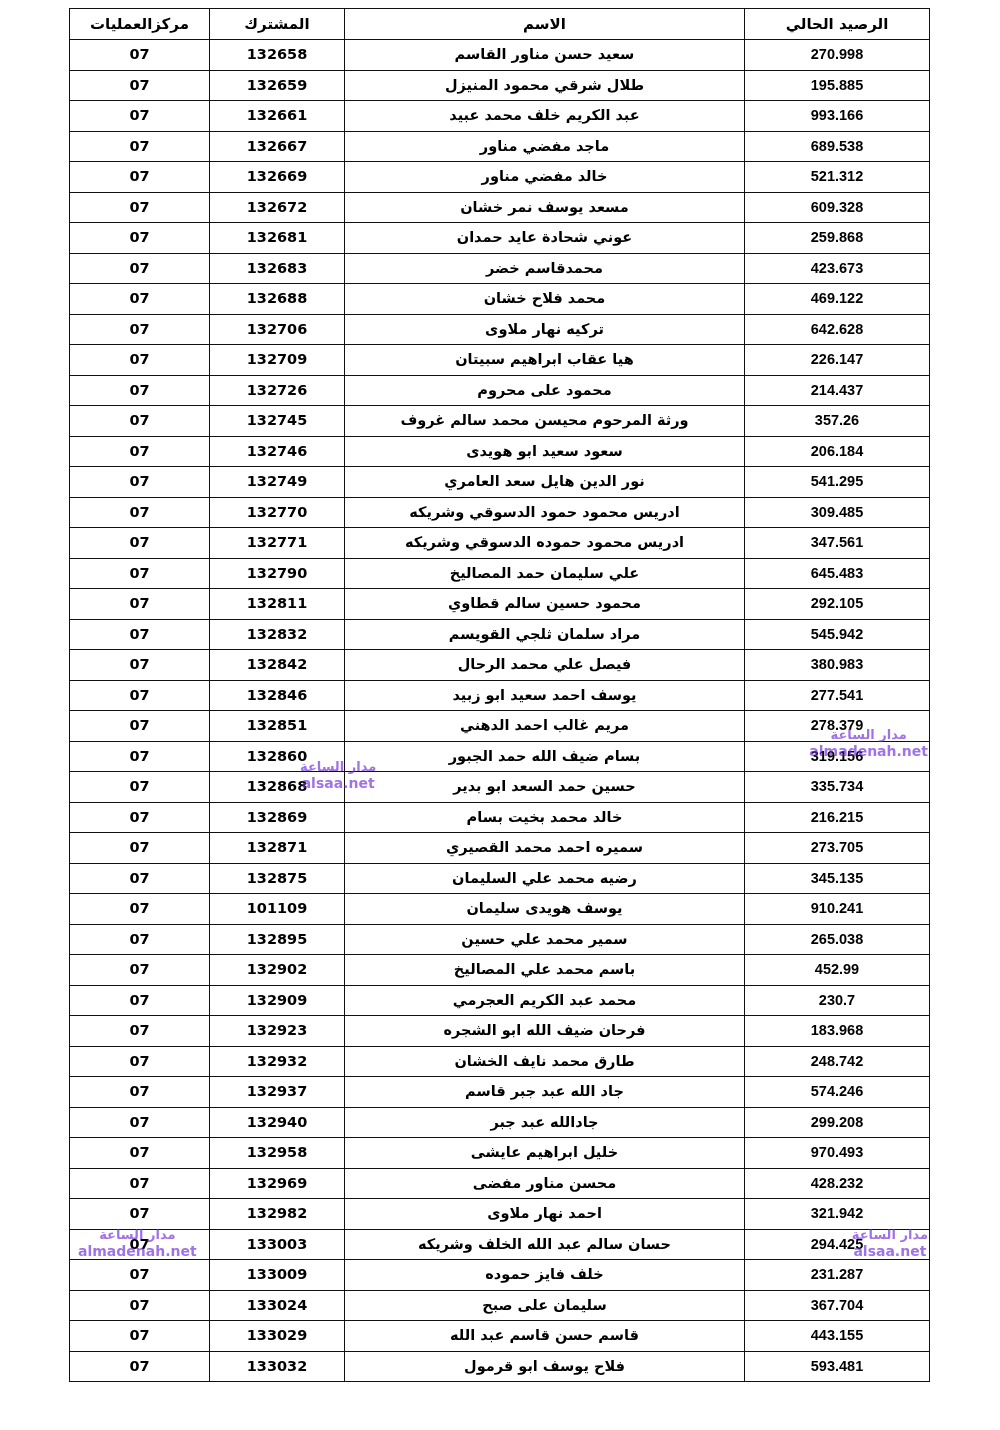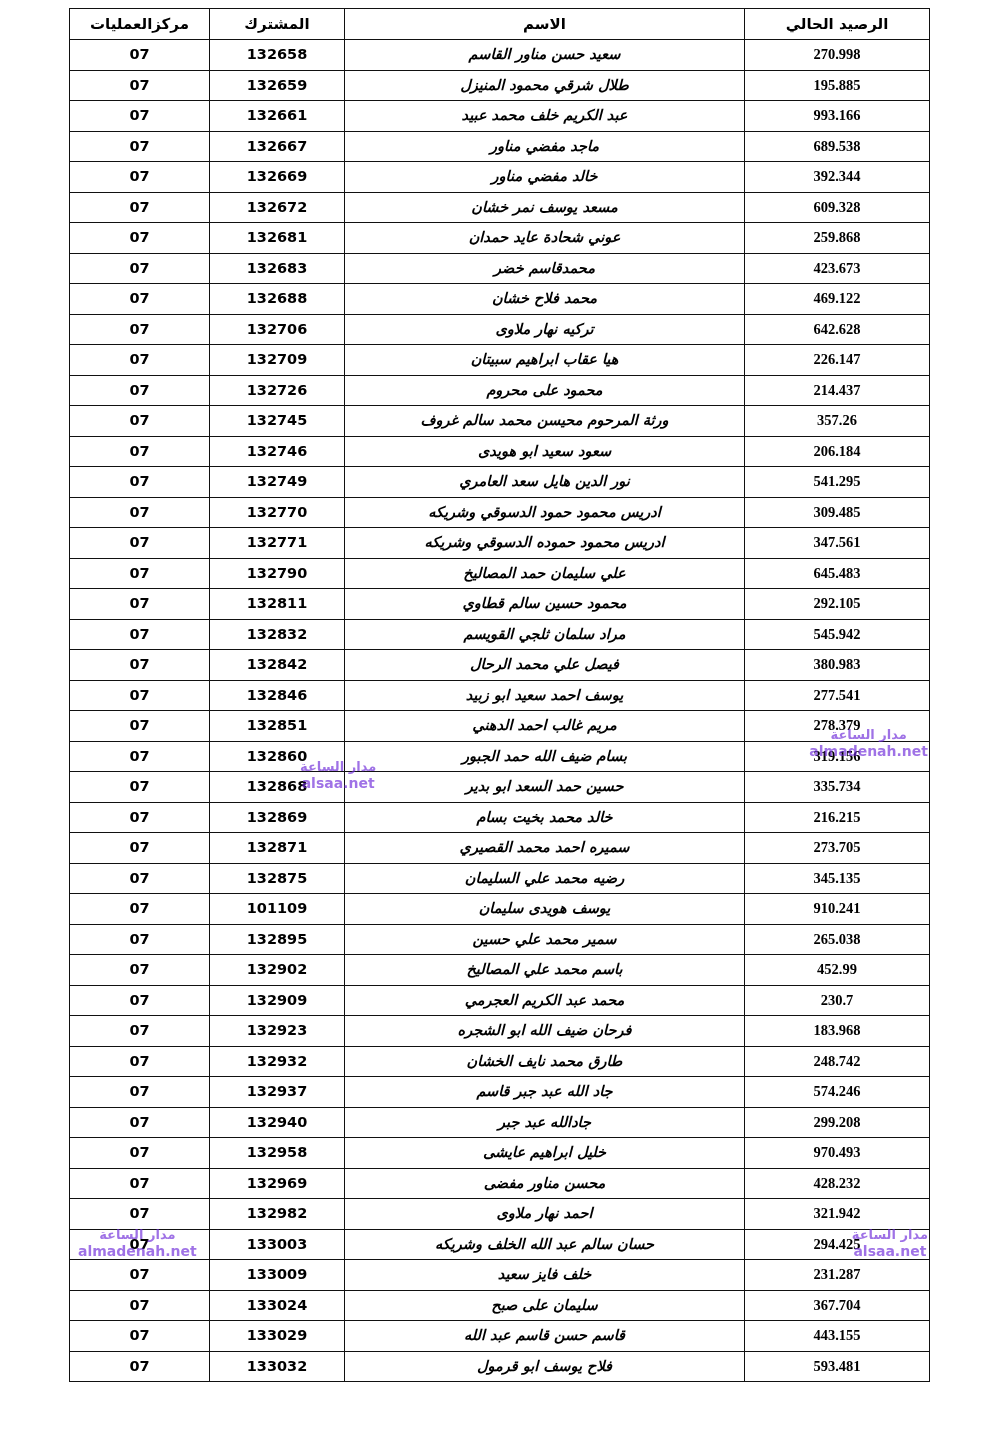--- a/index.html
+++ b/index.html
@@ -52,25 +52,24 @@
     line-height: 30px;
   }
   col.c-center { width: 140px; }
   col.c-sub    { width: 135px; }
   col.c-name   { width: 400px; }
   col.c-balance{ width: 185px; }
 
   td.name {
     font-size: 15px;
     letter-spacing: 0px;
-    font-style: italic;
   }
   td.balance {
     font-size: 15.5px;
-    font-family: Liberation Serif, serif;
+    font-family: Liberation Sans, sans-serif;
   }
   td.sub {
     font-size: 15px;
   }
   td.center-col {
     font-size: 15px;
   }
 
   
   .wm {
@@ -131,21 +130,21 @@
             <td class="sub">132661</td>
             <td class="center-col">07</td>
           </tr>
           <tr>
             <td class="balance">689.538</td>
             <td class="name">ماجد مفضي مناور</td>
             <td class="sub">132667</td>
             <td class="center-col">07</td>
           </tr>
           <tr>
-            <td class="balance">392.344</td>
+            <td class="balance">521.312</td>
             <td class="name">خالد مفضي مناور</td>
             <td class="sub">132669</td>
             <td class="center-col">07</td>
           </tr>
           <tr>
             <td class="balance">609.328</td>
             <td class="name">مسعد يوسف نمر خشان</td>
             <td class="sub">132672</td>
             <td class="center-col">07</td>
           </tr>
@@ -348,21 +347,21 @@
             <td class="center-col">07</td>
           </tr>
           <tr>
             <td class="balance">294.425</td>
             <td class="name">حسان سالم عبد الله الخلف وشريكه</td>
             <td class="sub">133003</td>
             <td class="center-col">07</td>
           </tr>
           <tr>
             <td class="balance">231.287</td>
-            <td class="name">خلف فايز سعيد</td>
+            <td class="name">خلف فايز حموده</td>
             <td class="sub">133009</td>
             <td class="center-col">07</td>
           </tr>
           <tr>
             <td class="balance">367.704</td>
             <td class="name">سليمان على صبح</td>
             <td class="sub">133024</td>
             <td class="center-col">07</td>
           </tr>
           <tr>

